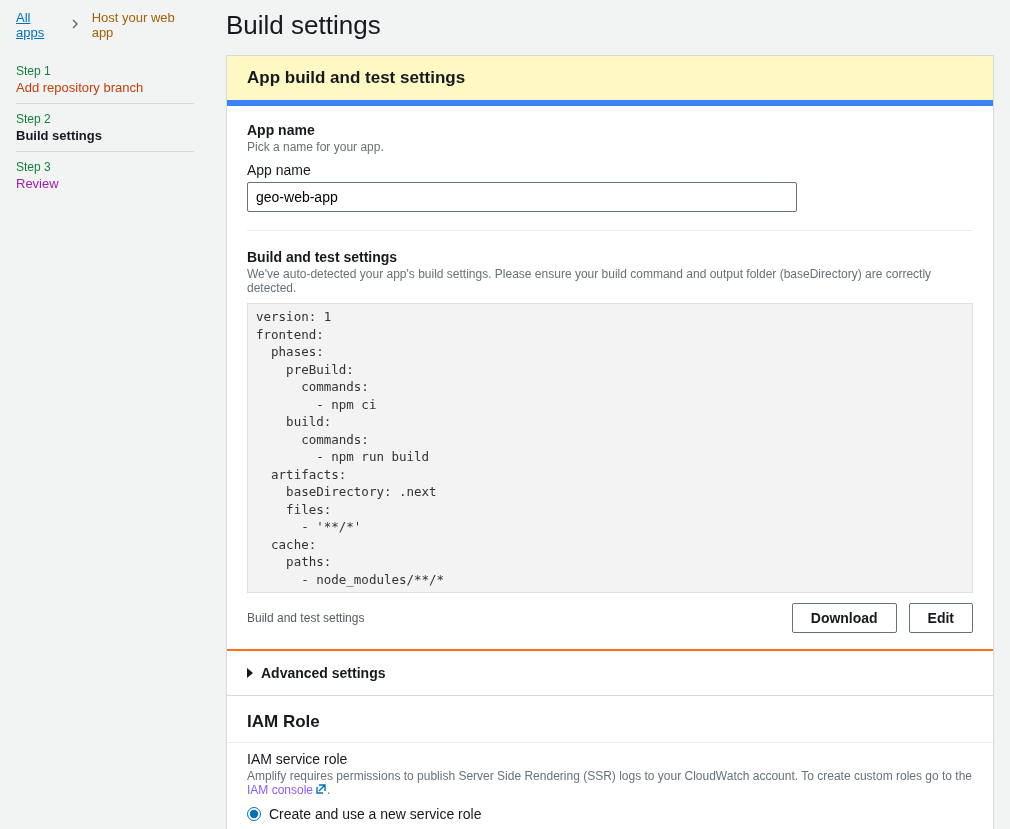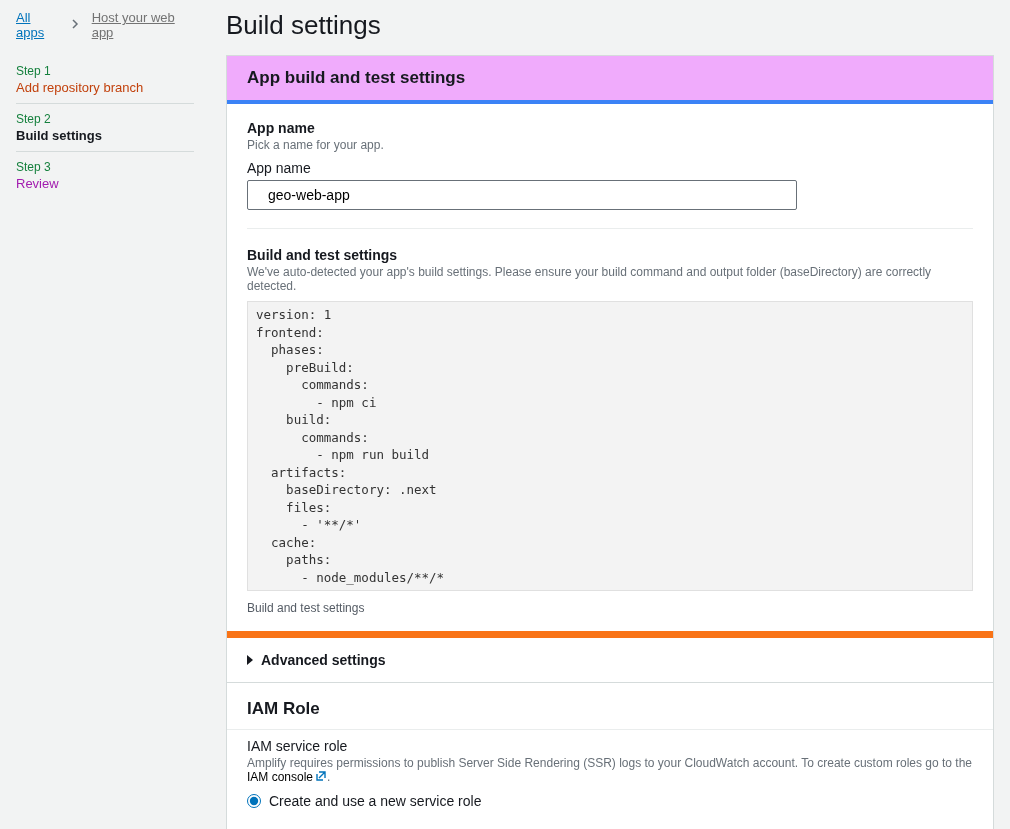--- a/index.html
+++ b/index.html
@@ -2,49 +2,49 @@
 <html><head>
 <meta charset="utf-8">
 <style>
 * { box-sizing: border-box; margin: 0; padding: 0; }
 body { font-family: "Amazon Ember", "Helvetica Neue", Arial, sans-serif; font-size: 14px; color: #16191f; background: #f2f3f3; }
 .page { display: flex; min-height: 100vh; }
 .sidebar { width: 210px; padding: 10px 16px; background: #f2f3f3; }
 .breadcrumb { display: flex; align-items: center; gap: 12px; font-size: 13px; margin-bottom: 16px; }
 .breadcrumb a { color: #0073bb; text-decoration: underline; }
 .breadcrumb .sep { color: #687078; font-size: 12px; }
-.breadcrumb .current { color: #737373; font-weight: normal; text-decoration: underline; }
+.breadcrumb .current { color: #a16207; font-weight: normal; }
 .step-item { padding: 8px 0; border-top: 1px solid #d5dbdb; }
 .step-item:first-of-type { border-top: none; }
 .step-num { font-size: 12px; color: #15803d; margin-bottom: 2px; }
 .step-label { font-size: 13px; color: #c2410c; }
 .step-label.active { color: #16191f; font-weight: 700; }
 .step-label.pending { color: #a21caf; }
 .main { flex: 1; padding: 10px 16px 24px 16px; }
 h1 { font-size: 26px; font-weight: 400; margin-bottom: 14px; color: #16191f; }
 .panel { background: #fff; border: 1px solid #d5dbdb; margin-bottom: 14px; }
-.panel-header { padding: 12px 20px; border-bottom: 4px solid #3b82f6; background: #f0abfc; }
+.panel-header { padding: 12px 20px; border-bottom: 6px solid #3b82f6; background: #fef9c3; }
 .panel-header h2 { font-size: 17px; font-weight: 700; }
 .panel-body { padding: 16px 20px; }
 .section-title { font-size: 14px; font-weight: 700; margin-bottom: 2px; }
 .section-title.lg { font-size: 17px; }
 .section-desc { font-size: 12px; color: #687078; margin-bottom: 8px; }
 .field-label { font-size: 14px; margin-bottom: 4px; }
-input[type=text] { width: 550px; max-width: 100%; padding: 6px 20px; border: 1px solid #687078; border-radius: 2px; font-size: 14px; }
+input[type=text] { width: 550px; max-width: 100%; padding: 6px 8px; border: 1px solid #687078; border-radius: 2px; font-size: 14px; }
 .field-hint { font-size: 12px; color: #687078; margin-top: 4px; }
 hr.divider { border: none; border-top: 1px solid #eaeded; margin: 18px 0; }
 .code-editor { display: flex; background: #f3f3f3; border: 1px solid #e0e0e0; font-family: Menlo, Consolas, monospace; font-size: 12.5px; line-height: 1.4; }
 .gutter { background: #f3f3f3; color: #888; text-align: right; padding: 4px 8px; user-select: none; border-right: 1px solid #ddd; min-width: 30px; }
 .code-lines { padding: 4px 8px; white-space: pre; color: #333; flex: 1; }
 .code-footer { display: flex; justify-content: space-between; align-items: center; padding: 10px 0 0 0; }
 .btn { display: inline-block; padding: 6px 18px; border: 1px solid #687078; background: #fff; color: #16191f; font-size: 14px; font-weight: 700; border-radius: 2px; cursor: pointer; }
 .btn + .btn { margin-left: 8px; }
 .expander { display: flex; align-items: center; gap: 8px; padding: 14px 20px; cursor: pointer; font-weight: 700; }
 .caret-right { width: 0; height: 0; border-top: 5px solid transparent; border-bottom: 5px solid transparent; border-left: 6px solid #16191f; }
-.iam-link { color: #000000; text-decoration: none; }
+.iam-link { color: #8b5cf6; text-decoration: none; }
 .ext-icon { display: inline-block; vertical-align: middle; margin-left: 2px; }
 .radio-row { display: flex; align-items: center; gap: 8px; margin: 5px 0; }
 input[type=radio] { accent-color: #0073bb; width: 14px; height: 14px; }
 .code-footer-label { font-size: 12px; color: #545b64; }
 </style>
 </head>
 <body>
 
 <div class="page">
   <aside class="sidebar">
@@ -108,25 +108,29 @@
     files:
       - '**/*'
   cache:
     paths:
       - node_modules/**/*
 </div>
           </div>
 
           <div class="code-footer">
             <span class="code-footer-label">Build and test settings</span>
+            <div>
+              <button class="btn">Download</button>
+              <button class="btn">Edit</button>
+            </div>
           </div>
         </div>
       </div>
 
-      <div style="border-top:7px solid #f97316">
+      <div style="border-top:2px solid #f97316">
         <div class="expander">
           <span class="caret-right"></span>
           <span>Advanced settings</span>
         </div>
       </div>
 
       <div style="border-top:1px solid #d5dbdb">
         <div class="panel-body" style="padding-bottom:8px">
           <div class="section-title lg">IAM Role</div>
         </div>

